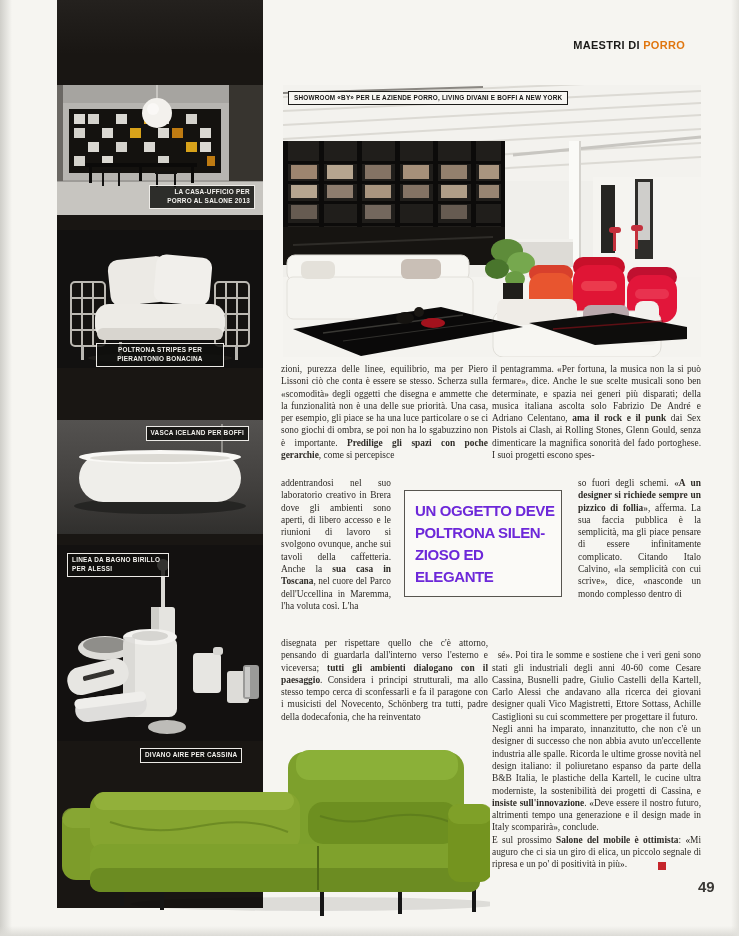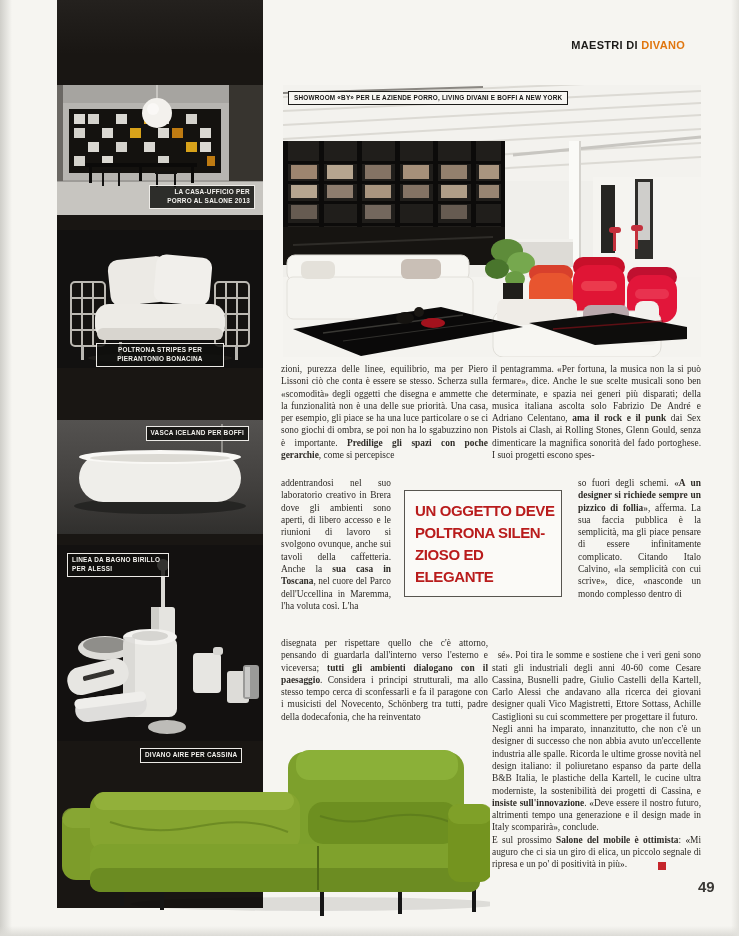--- a/index.html
+++ b/index.html
@@ -30,33 +30,33 @@
        font-weight:bold;font-size:6.4px;line-height:1.3;letter-spacing:.2px;
        text-transform:uppercase;padding:2px 5px;white-space:nowrap;}
 
   .bodytext{position:absolute;font-family:"Liberation Serif",serif;font-size:9.4px;
             line-height:12.3px;color:#2e2b27;text-align:justify;white-space:pre-wrap;}
   .bodytext .b{font-weight:bold;}
 
   .pull-quote{position:absolute;left:404px;top:490px;width:158px;height:107px;
               background:#fbfaf7;border:1px solid #57554f;box-sizing:border-box;
               padding:9px 6px 0 10px;font-weight:bold;font-size:15px;line-height:22px;
-              letter-spacing:-.4px;color:#b91c1c;}
+              letter-spacing:-.4px;color:#6d28d9;}
 
   .page-number{position:absolute;left:698px;top:878px;font-weight:bold;font-size:15px;color:#3a3835;}
   .end-marker{position:absolute;width:8px;height:8px;background:#c5262c;right:34px;bottom:2px;}
 </style>
 </head>
 <body>
 
 <div class="page">
 
   <div class="header">
     <span>MAESTRI DI</span>
-    <span class="accent">DIVANO</span>
+    <span class="accent">PORRO</span>
   </div>
 
   <div class="black-col"></div>
 
   <div class="photo" style="left:57px;top:85px;width:206px;height:130px;">
     <svg width="206" height="130" viewBox="0 0 206 130">
       <rect width="206" height="130" fill="#b7b5b1"></rect>
       <rect width="206" height="18" fill="#a6a4a0"></rect>
       <rect x="0" y="96" width="206" height="34" fill="#c7c5c0"></rect>
       <rect x="0" y="95" width="206" height="2" fill="#9e9c98"></rect>

